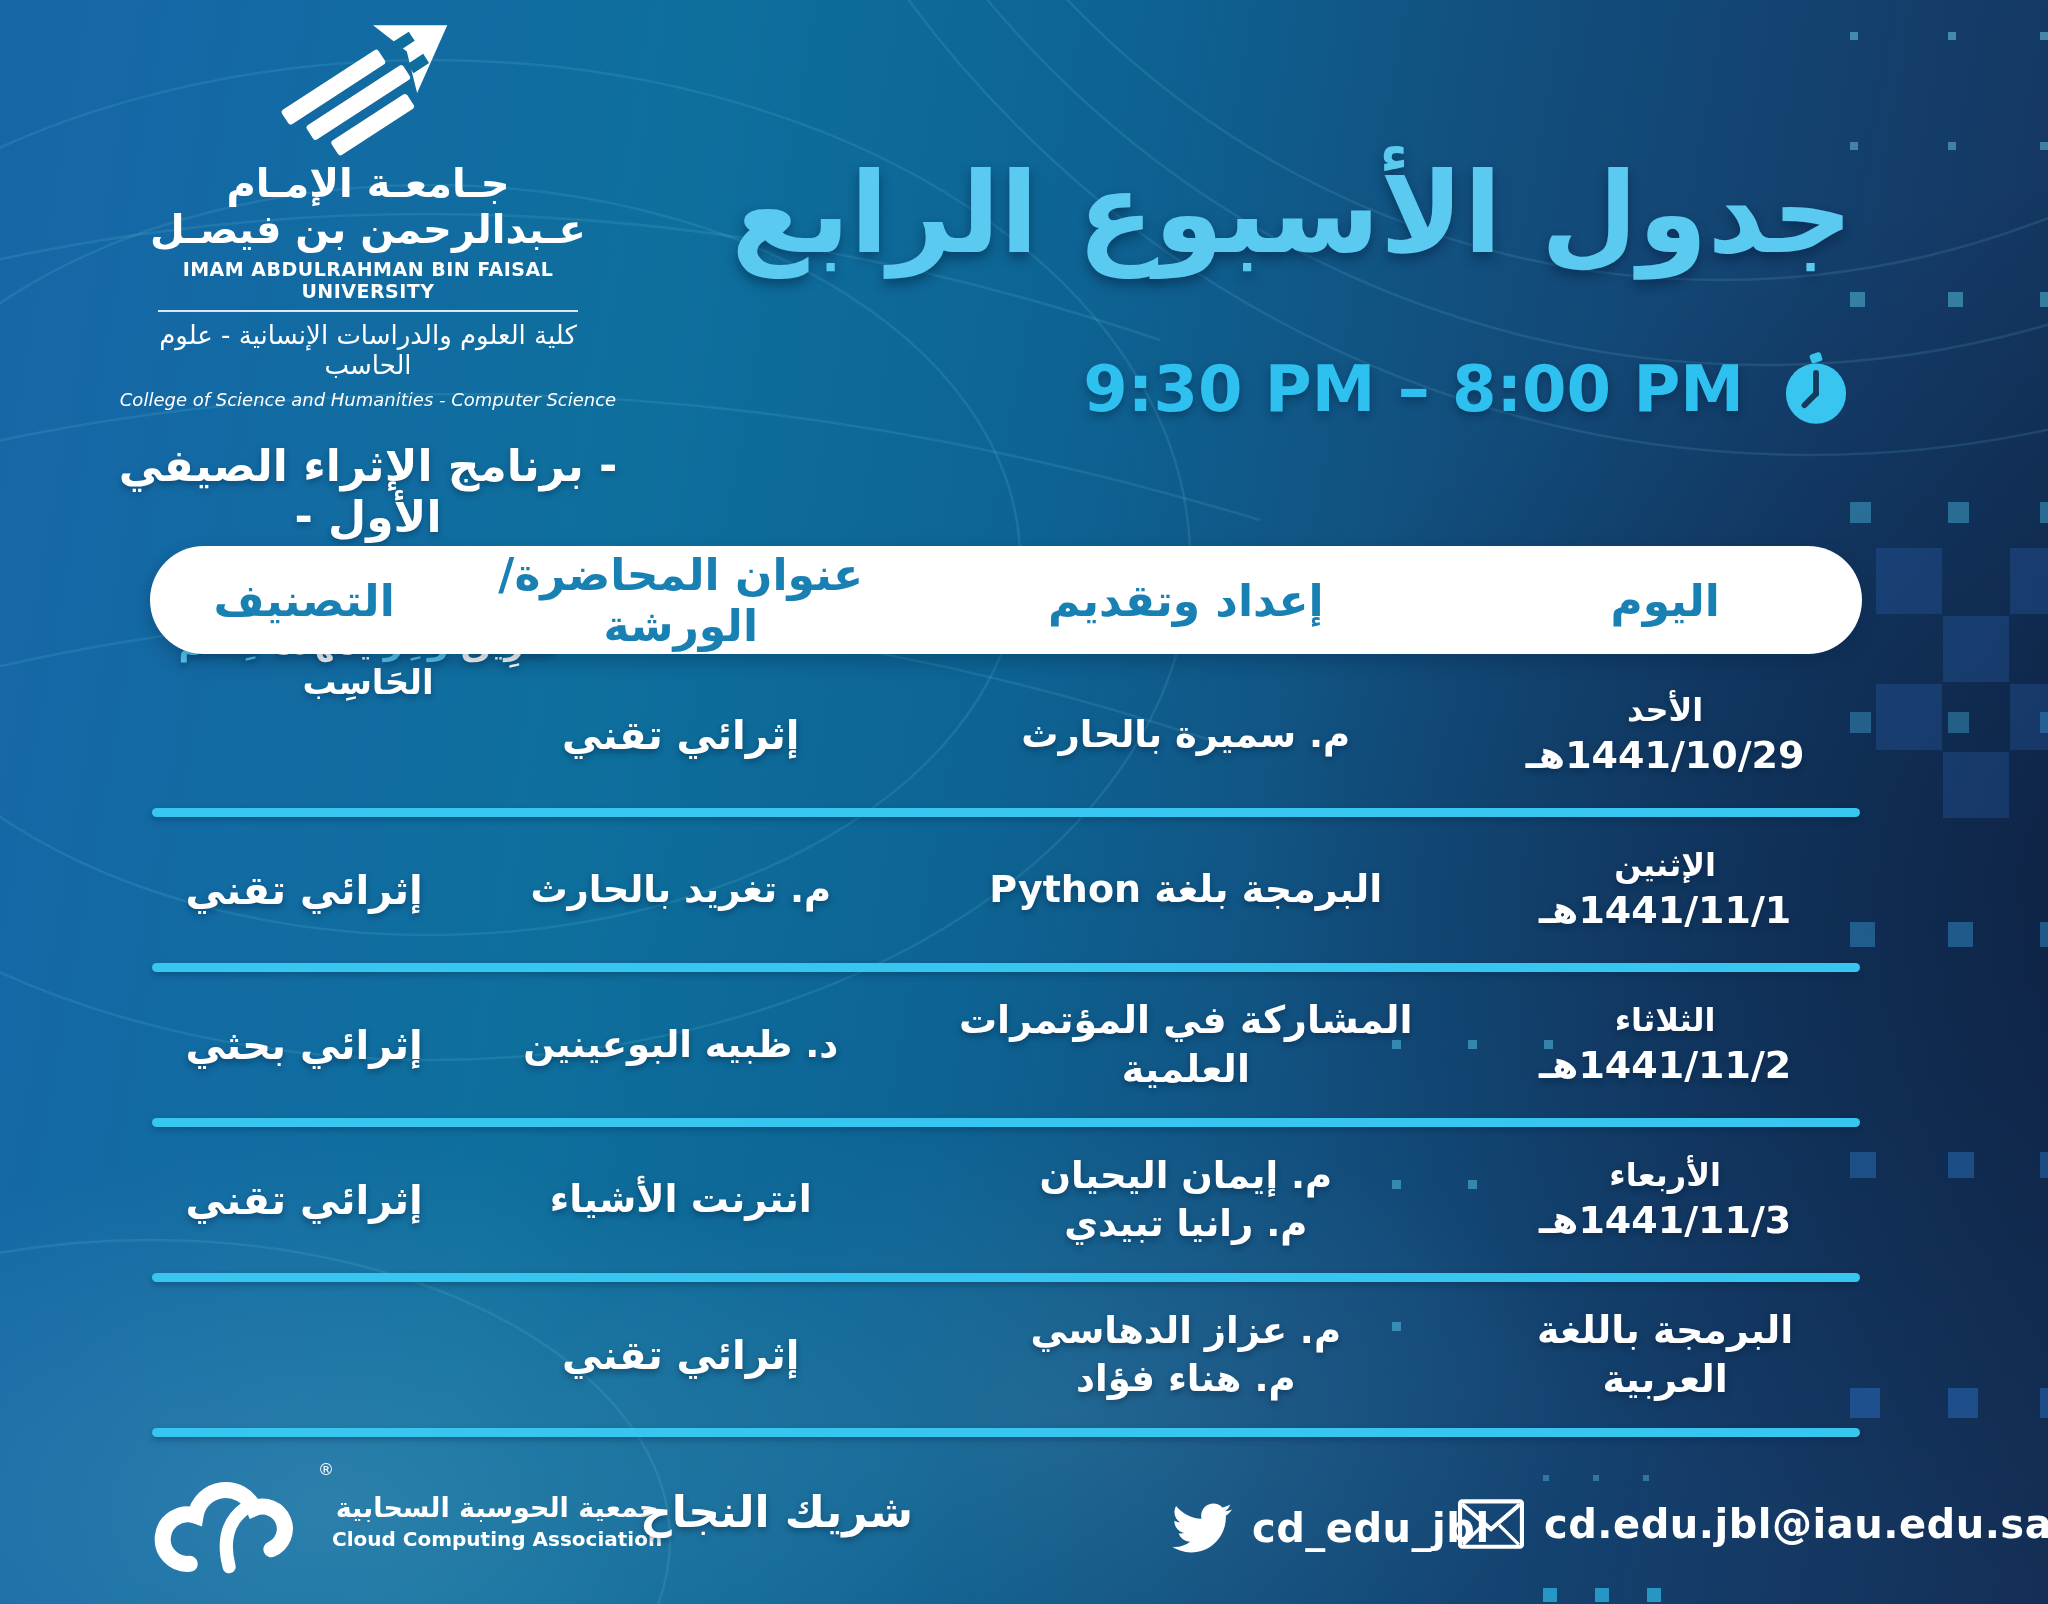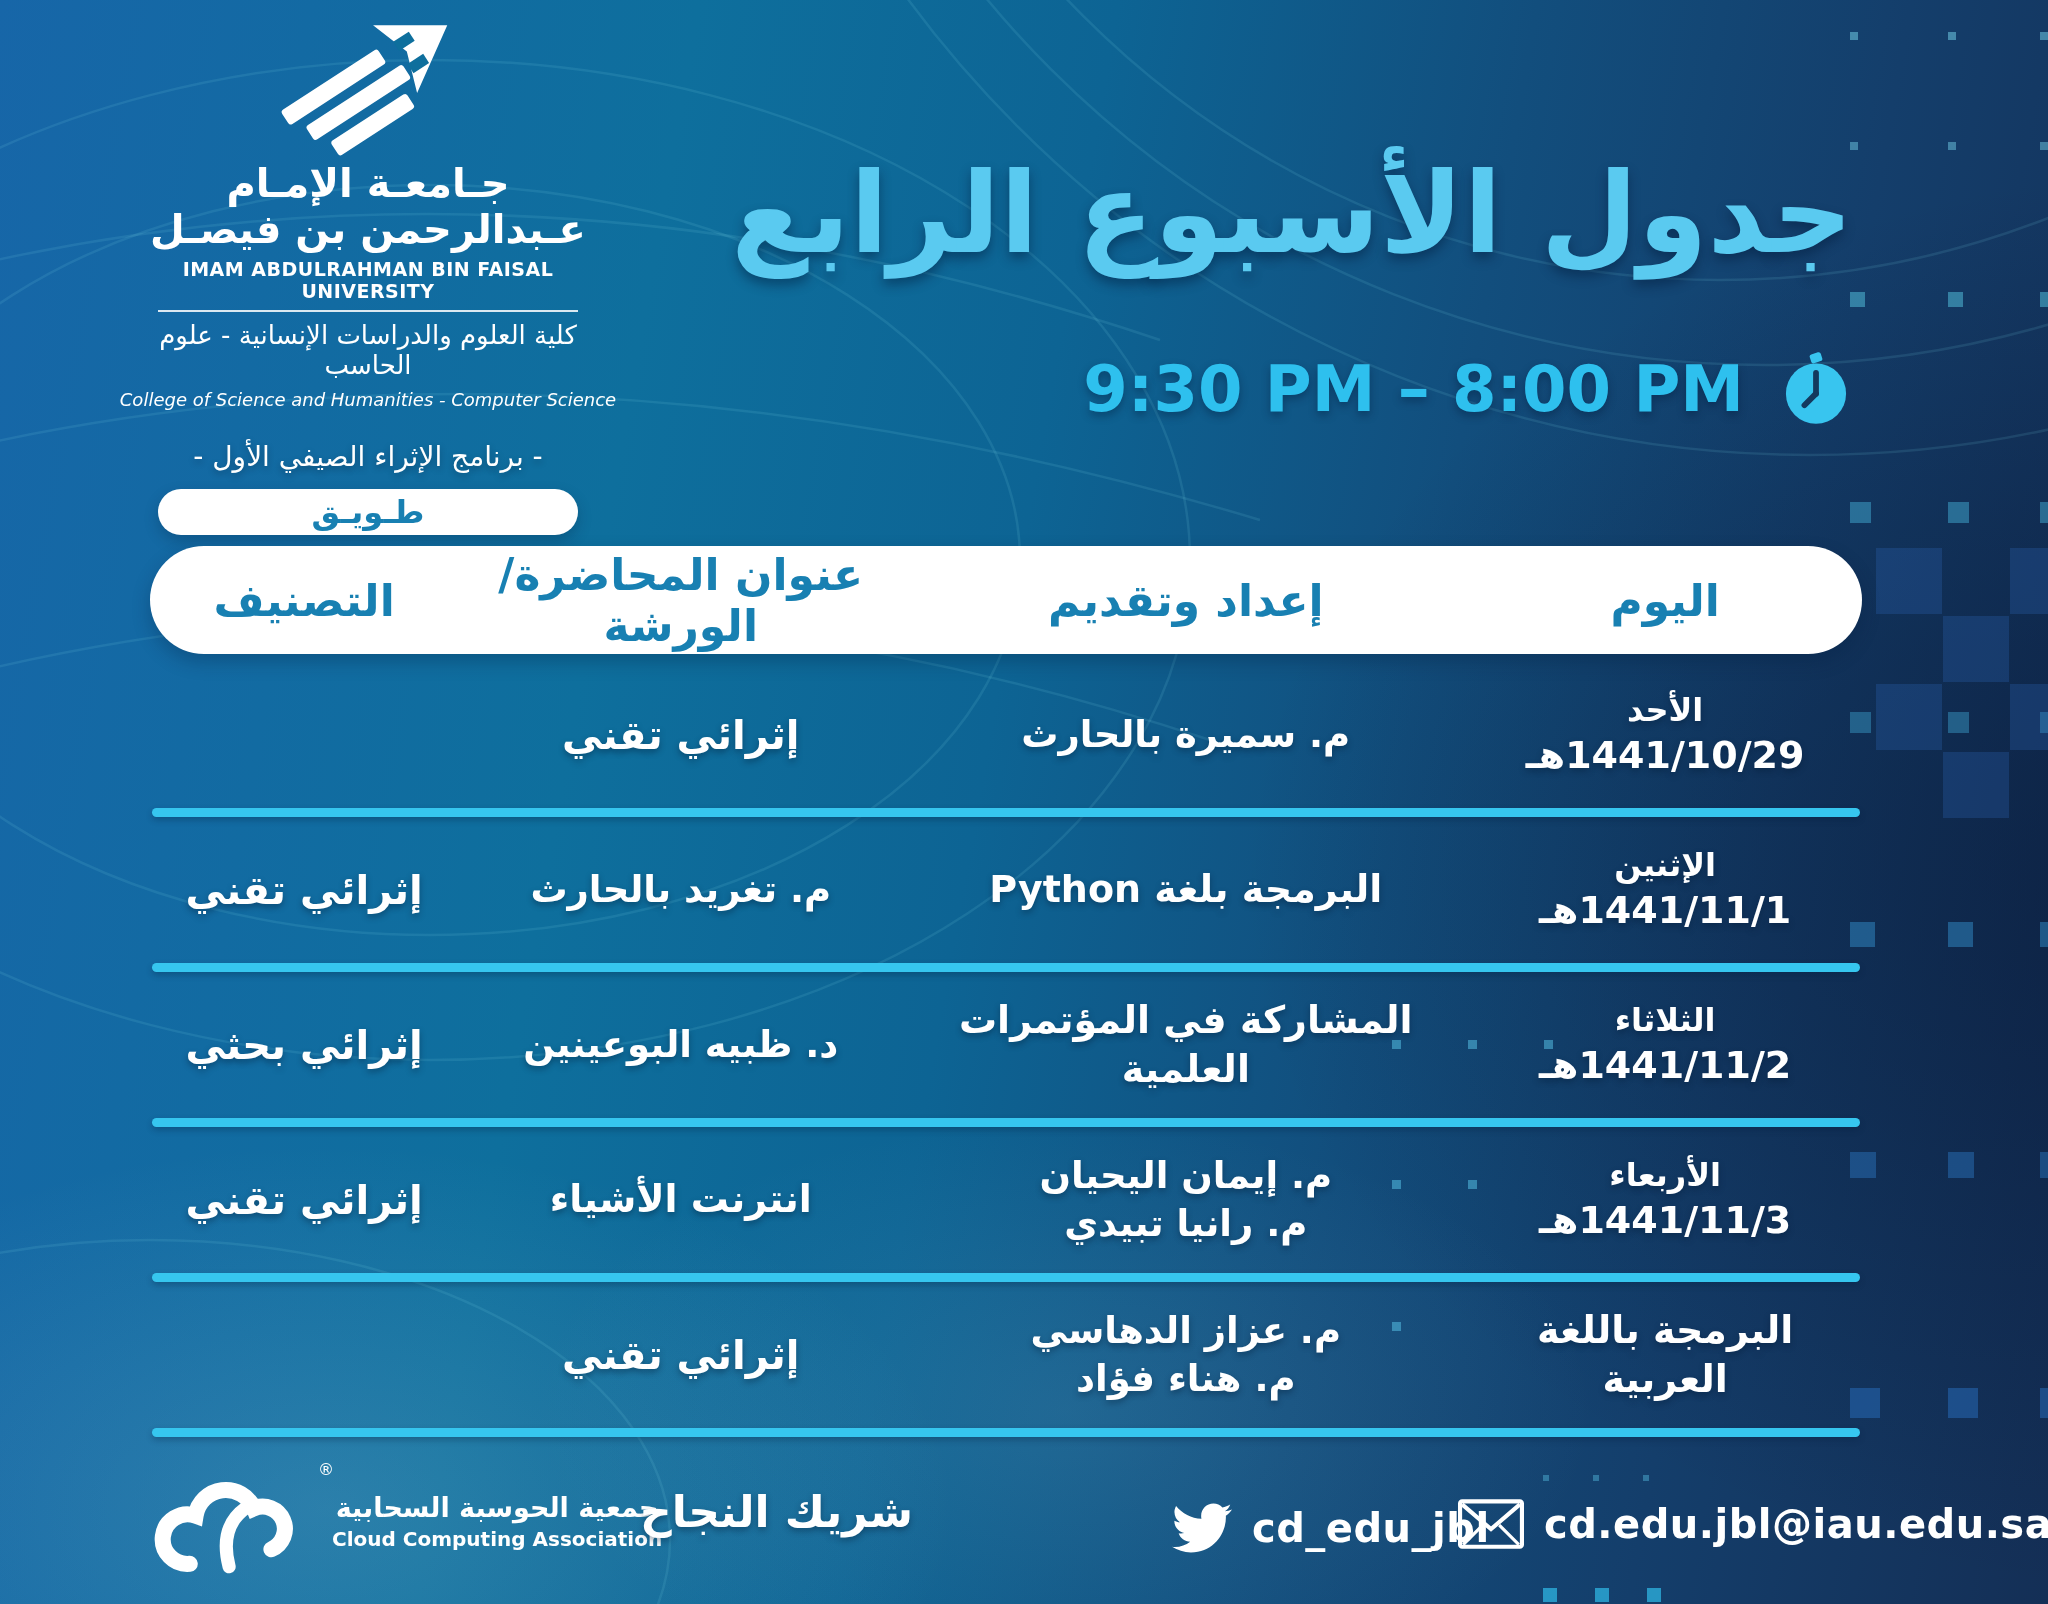--- a/index.html
+++ b/index.html
@@ -17,21 +17,21 @@
   .deco-square{position:absolute;pointer-events:none;}
 
   
   .brand{position:absolute;left:118px;top:16px;width:500px;text-align:center;}
   .brand .logo{margin:0 auto;display:block;}
   .uni-ar{font-size:40px;font-weight:700;margin-top:4px;}
   .uni-en{font-size:19px;font-weight:700;letter-spacing:.5px;margin-top:6px;}
   .uni-divider{height:2px;background:rgba(255,255,255,.85);width:420px;margin:8px auto 8px;}
   .college-ar{font-size:26px;font-weight:400;}
   .college-en{font-size:18px;font-weight:400;margin-top:9px;font-style:italic;}
-  .program{font-size:28px;font-weight:400;margin-top:30px;text-shadow:0 3px 6px rgba(0,25,50,.35);}
+  .program{font-size:44px;font-weight:700;margin-top:30px;text-shadow:0 3px 6px rgba(0,25,50,.35);}
   .pill{width:420px;height:46px;margin:16px auto 0;background:#fff;border-radius:23px;
         display:flex;align-items:center;justify-content:center;
         color:#1880b2;font-size:32px;font-weight:700;box-shadow:0 6px 14px rgba(0,30,60,.25);}
   .tagline{font-size:34px;font-weight:700;margin-top:18px;text-shadow:0 3px 6px rgba(0,25,50,.35);}
 
   
   .main-title{position:absolute;top:148px;right:195px;font-size:112px;font-weight:700;
               color:#5acaf0;text-shadow:0 6px 12px rgba(0,25,55,.45);white-space:nowrap;direction:rtl;}
   .time-row{position:absolute;top:352px;right:195px;display:flex;direction:rtl;align-items:center;gap:35px;}
   .time-text{font-size:64px;font-weight:700;color:#2ec0ee;text-shadow:0 4px 8px rgba(0,25,55,.4);direction:ltr;}

